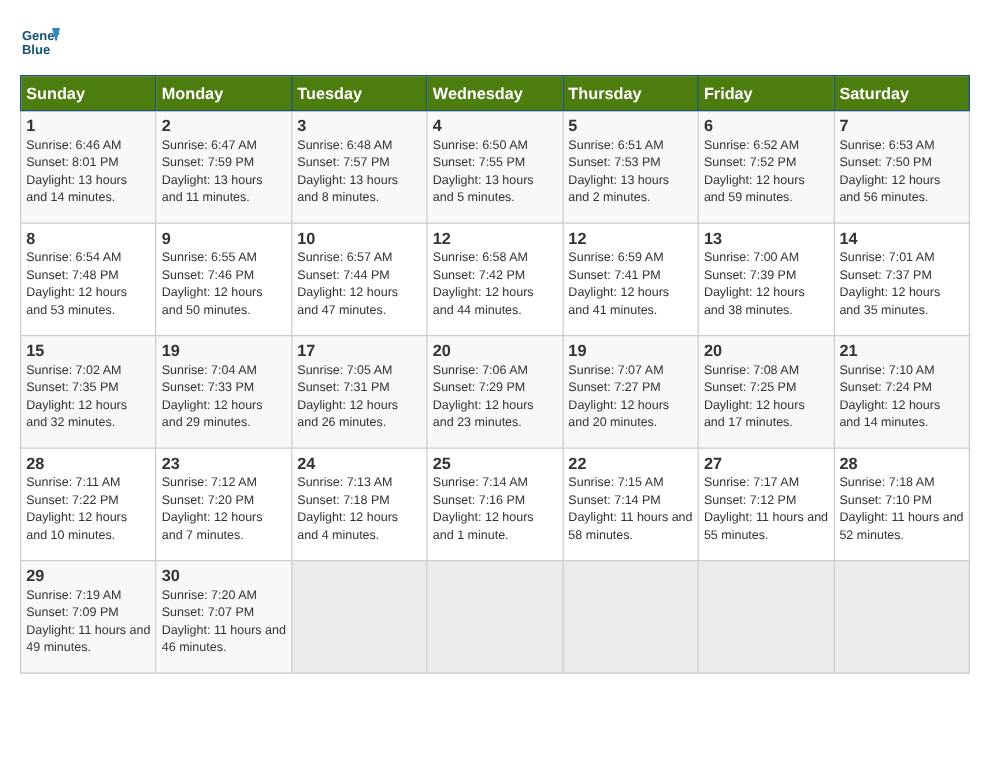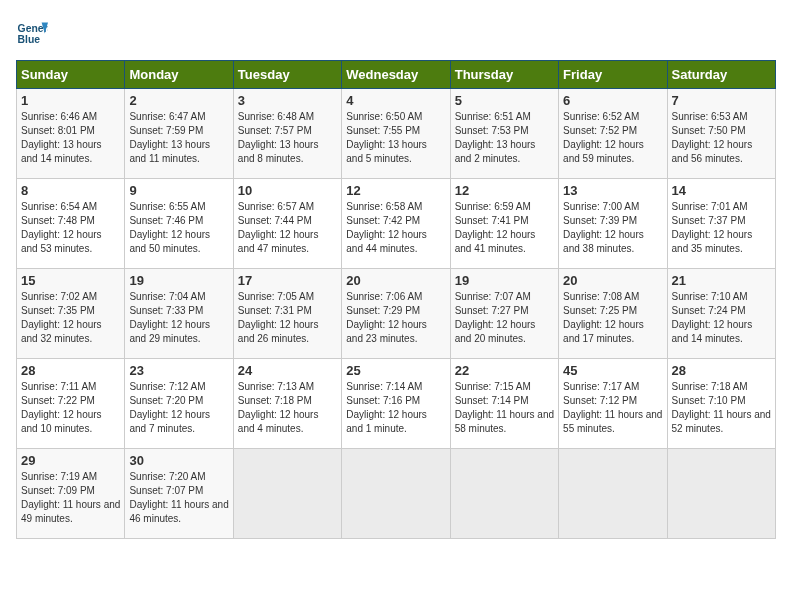--- a/index.html
+++ b/index.html
@@ -269,21 +269,21 @@
           Sunrise: 7:14 AM<br>Sunset: 7:16 PM<br>Daylight: 12 hours and 1 minute.
         </div>
         </td>
         <td>
           <span class="day-number">22</span>
         <div class="cell-content">
           Sunrise: 7:15 AM<br>Sunset: 7:14 PM<br>Daylight: 11 hours and 58 minutes.
         </div>
         </td>
         <td>
-          <span class="day-number">45</span>
+          <span class="day-number">27</span>
         <div class="cell-content">
           Sunrise: 7:17 AM<br>Sunset: 7:12 PM<br>Daylight: 11 hours and 55 minutes.
         </div>
         </td>
         <td>
           <span class="day-number">28</span>
         <div class="cell-content">
           Sunrise: 7:18 AM<br>Sunset: 7:10 PM<br>Daylight: 11 hours and 52 minutes.
         </div>
         </td>

